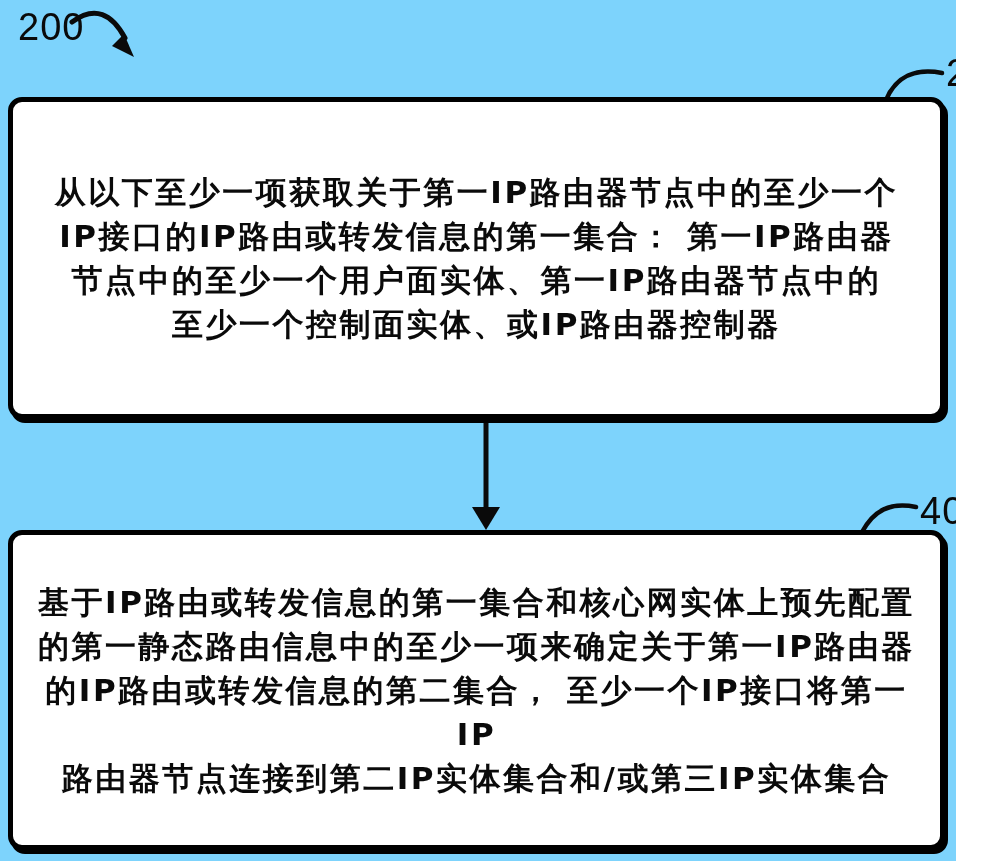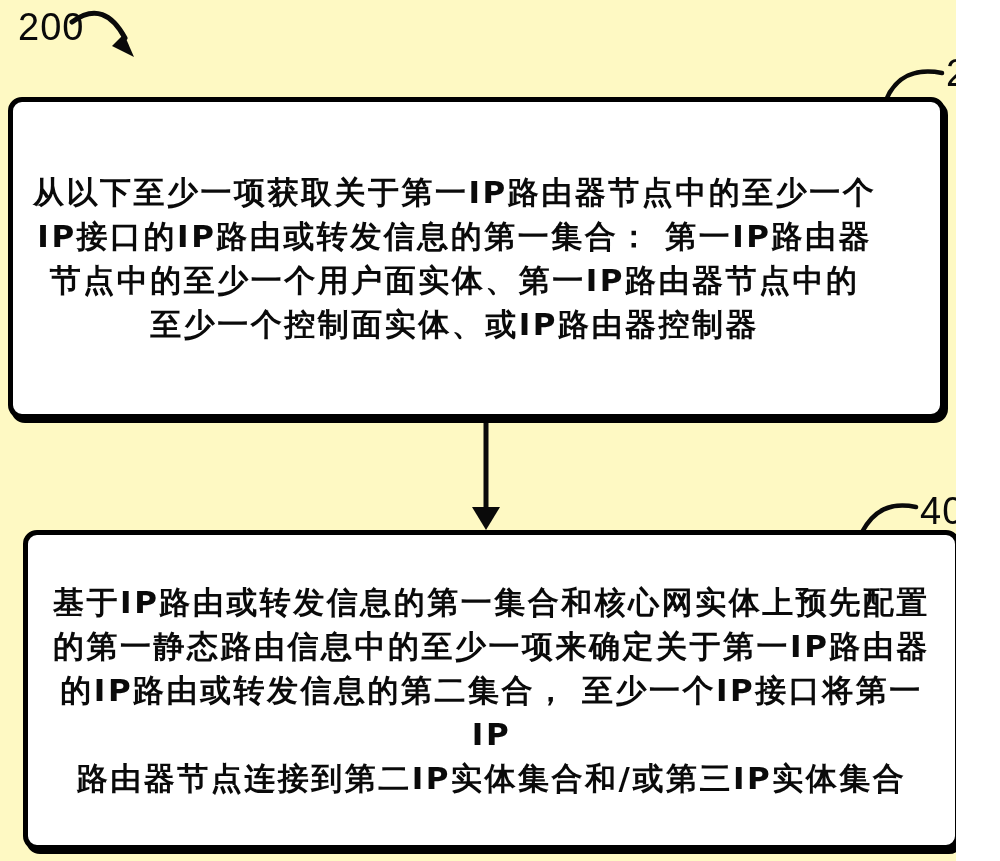--- a/index.html
+++ b/index.html
@@ -4,21 +4,21 @@
 <style>
   html, body {
     margin: 0;
     padding: 0;
     background: #ffffff;
   }
   .canvas {
     position: relative;
     width: 956px;
     height: 861px;
-    background: #fef9c3;
+    background: #7dd3fc;
     font-family: "DejaVu Sans", sans-serif;
     color: #000000;
     overflow: hidden;
   }
   .ref-num {
     position: absolute;
     font-family: "Liberation Sans", sans-serif;
     font-weight: 400;
     font-size: 38px;
     line-height: 1;
@@ -40,30 +40,30 @@
   .step-box {
     position: absolute;
     left: 8px;
     width: 937px; 
     border: 5px solid #000000;
     border-radius: 14px;
     background: #ffffff;
     box-shadow: 3px 4px 0 0 #000000;
     display: flex;
     align-items: center;
+    justify-content: center;
     box-sizing: border-box;
   }
   .box-210 {
     top: 97px;
     height: 322px;
   }
   .box-220 {
     top: 530px;
     height: 320px;
-    margin-left: 15px;
   }
   .step-text {
     white-space: pre-line;
     text-align: center;
     font-weight: 700;
     font-size: 31px;
     line-height: 44px;
     letter-spacing: 2.5px;
     color: #0a0a0a;
     padding: 0 20px;

